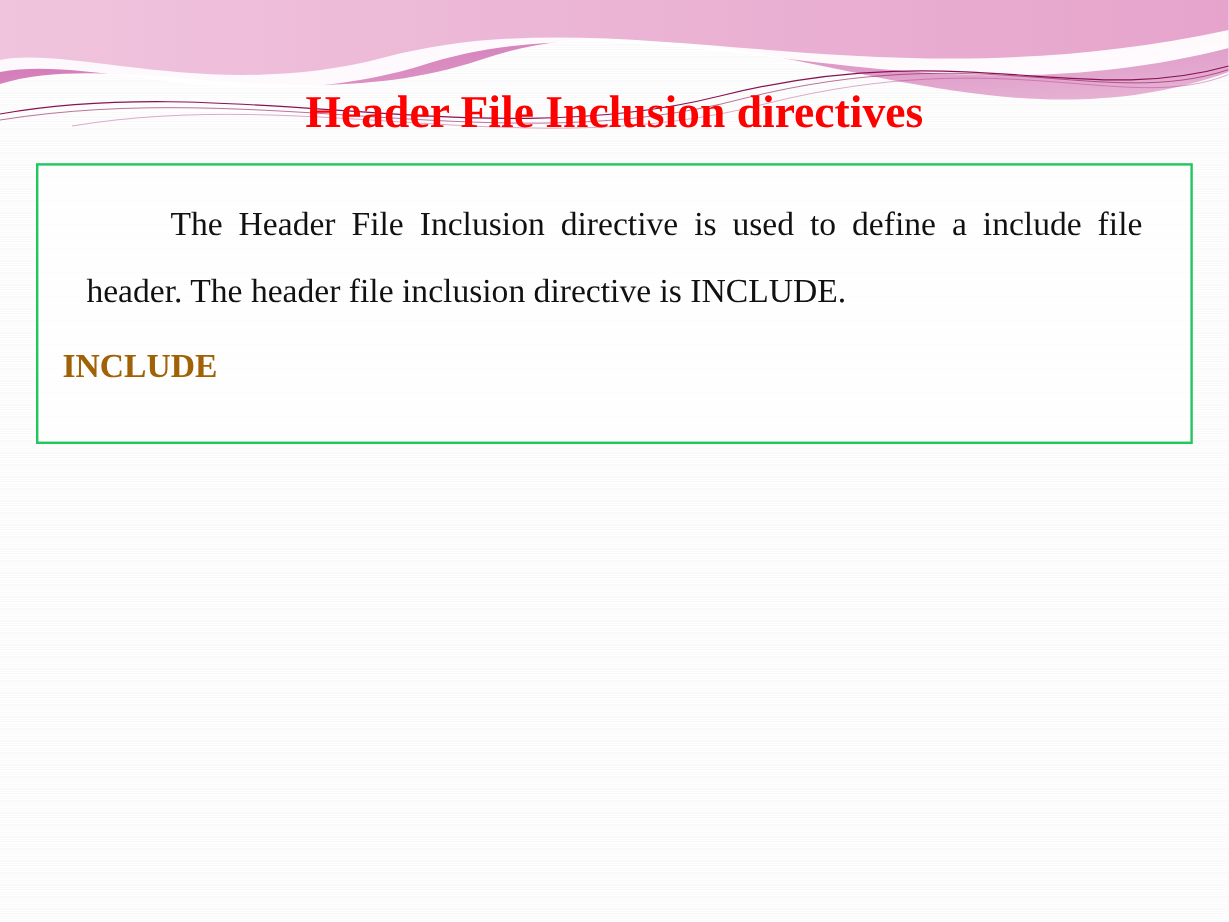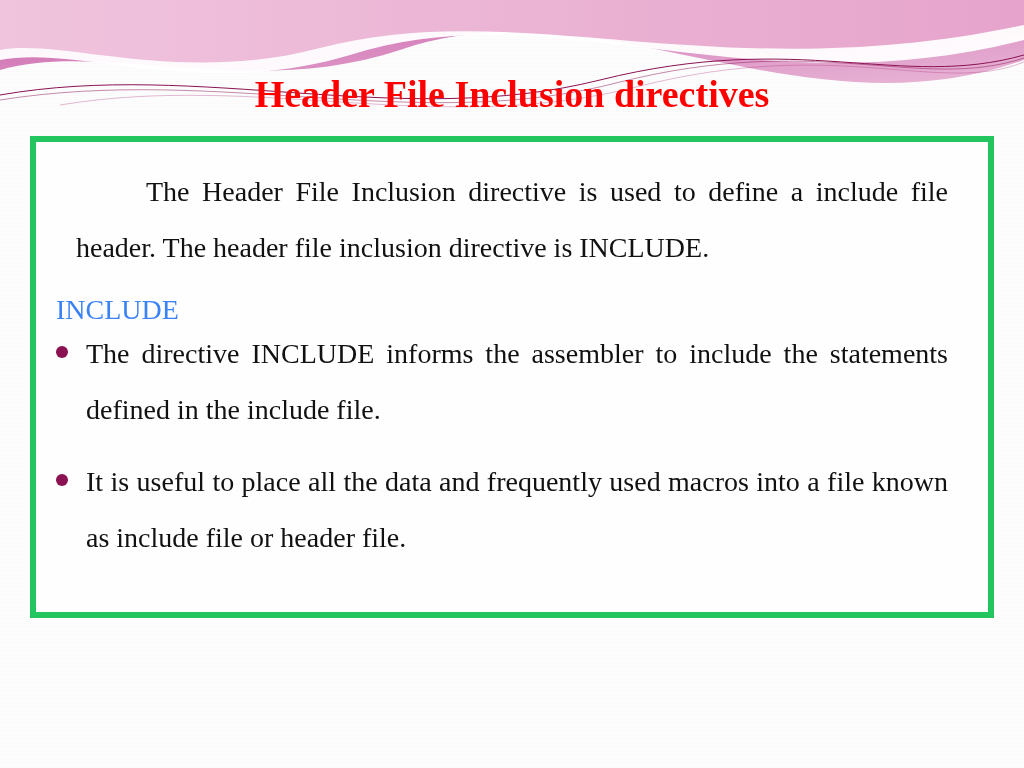--- a/index.html
+++ b/index.html
@@ -31,37 +31,38 @@
   }
   .title {
     text-align: center;
     color: #ff0000;
     font-weight: bold;
     font-size: 38px;
     margin-bottom: 20px;
   }
   .box {
     margin: 0 30px 30px 30px;
-    border: 6px solid #22c55e;
+    border: 2px solid #22c55e;
     padding: 22px 40px 30px 40px;
     background: rgba(255,255,255,0.6);
   }
   .intro {
     font-size: 28px;
     color: #111;
     text-align: justify;
     text-indent: 70px;
     line-height: 2.0;
     margin-bottom: 18px;
   }
   .subhead {
-    color: #3b82f6;
-    font-weight: normal;
+    color: #a16207;
+    font-weight: bold;
     font-size: 28px;
     margin-left: -20px;
+    margin-bottom: 16px;
   }
   ul {
     list-style: none;
     padding: 0;
     margin: 0;
   }
   li {
     position: relative;
     font-size: 28px;
     color: #111;
@@ -104,18 +105,14 @@
   <path d="M0,95 C200,60 400,130 600,80 C800,30 900,90 1024,55" stroke="#8a1253" stroke-width="1" fill="none"></path>
   <path d="M0,100 C220,65 420,135 620,82 C820,32 920,92 1024,58" stroke="#8a1253" stroke-width="0.7" fill="none" opacity="0.7"></path>
   <path d="M60,105 C260,72 440,138 640,86 C840,36 940,96 1024,62" stroke="#b03a85" stroke-width="0.6" fill="none" opacity="0.6"></path>
 </svg>
 
 <div class="content">
   <h1 class="title">Header File Inclusion directives</h1>
   <div class="box">
     <p class="intro">The Header File Inclusion directive is used to define a include file header. The header file inclusion directive is INCLUDE.</p>
     <div class="subhead">INCLUDE</div>
-    <ul>
-      <li>The directive INCLUDE informs the assembler to include the statements defined in the include file.</li>
-      <li>It is useful to place all the data and frequently used macros into a file known as include file or header file.</li>
-    </ul>
   </div>
 </div>
 
 </body></html>

